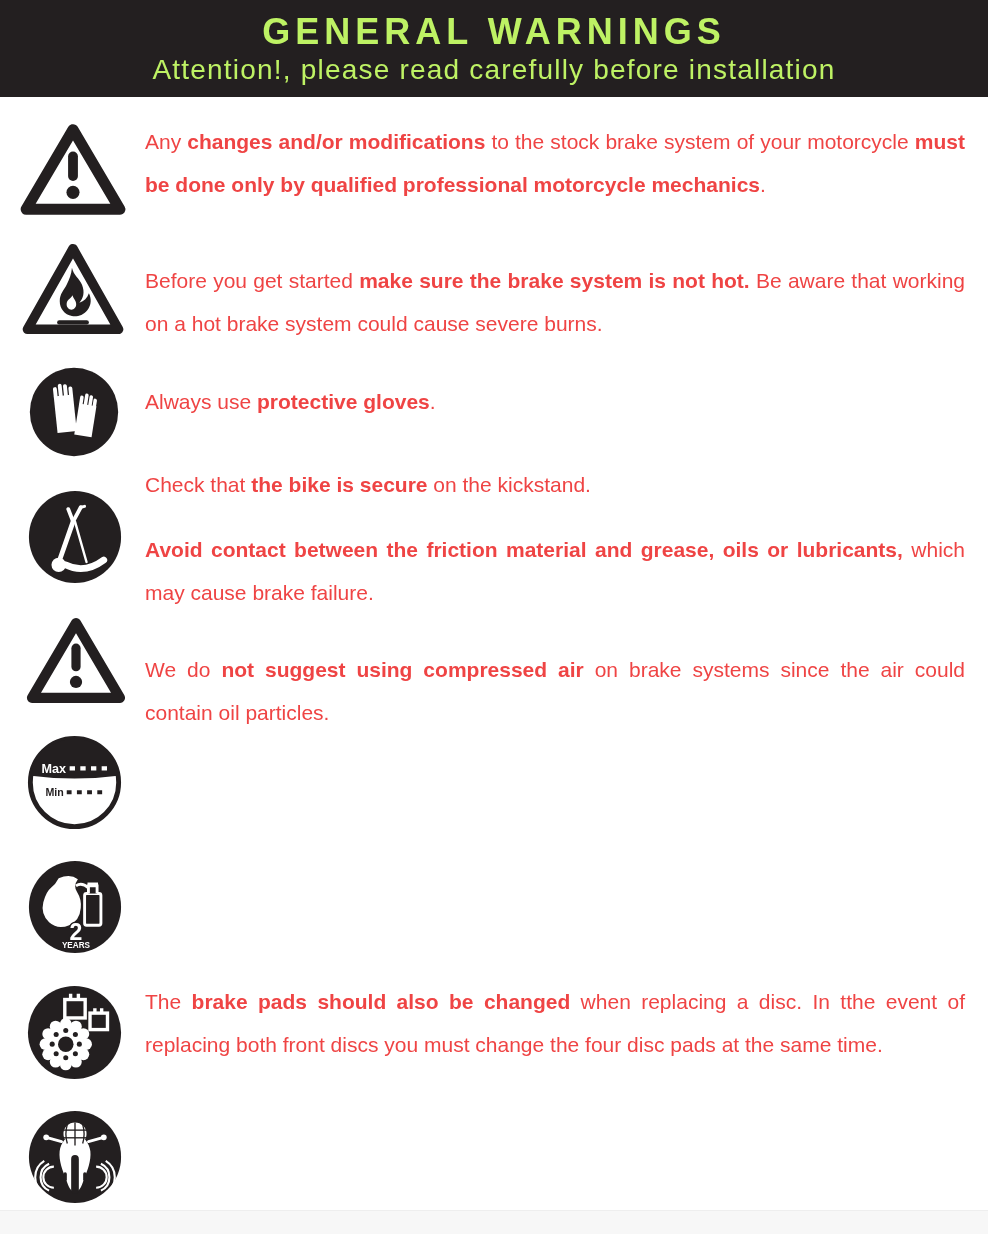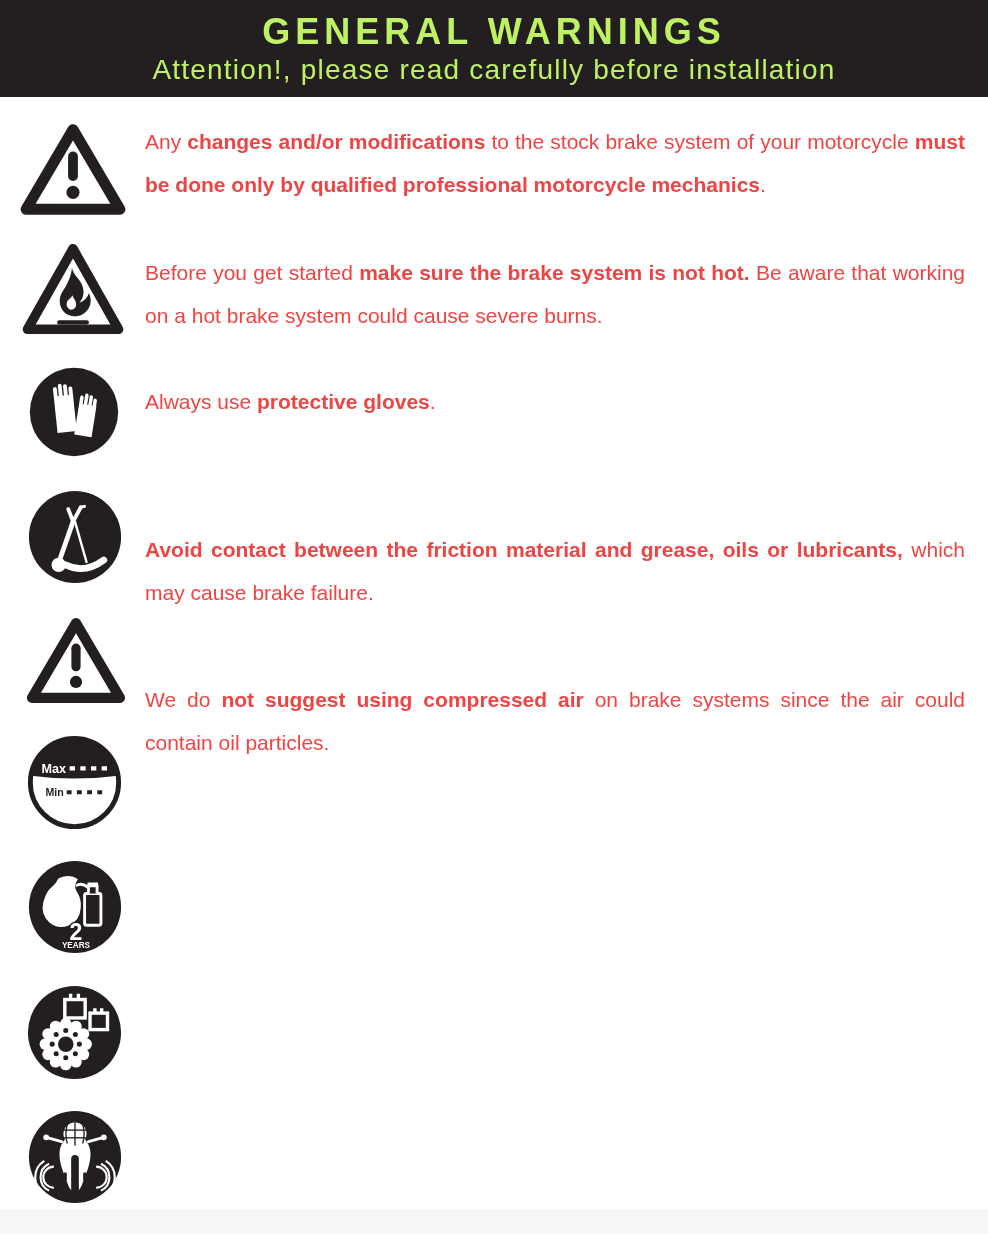--- a/index.html
+++ b/index.html
@@ -53,21 +53,21 @@
   <p class="para" style="top:120px"><span>Any </span><span class="b">changes and/or modifications</span><span> to the stock brake system of your motorcycle </span><span class="b">must be done only by qualified professional motorcycle mechanics</span><span>.</span></p>
 
   <div class="icon" style="left:20px; top:238px; width:106px; height:102px">
     <svg viewBox="0 0 100 92">
       <path d="M50 8 L93 84 L7 84 Z" fill="none" stroke="#231f20" stroke-width="9" stroke-linejoin="round"></path>
       <path d="M49 26 c1.5 7 7 10 9.5 16 c3 7.5 1 13 -2.5 17 c4.5 -1.5 7.5 -4.5 9 -9 c2.5 5 2.5 11 -1.5 16 c-4 5 -10 6.5 -14.5 5.5 c-7 -1.5 -11.5 -7 -11.5 -14 c0 -7 4 -10.5 6.5 -15.5 c2.5 -5 4.5 -9.5 5 -16 z" fill="#231f20"></path>
       <path d="M49.5 52 c1 3.5 3.5 5 3.5 8.5 c0 3 -2 5 -4.5 5 c-2.5 0 -4.5 -2 -4.5 -5 c0 -4.5 4 -5 5.5 -8.5 z" fill="#ffffff"></path>
       <path d="M37 77.5 h26" stroke="#231f20" stroke-width="4" stroke-linecap="round"></path>
     </svg>
   </div>
-  <p class="para" style="top:251px"><span>Before you get started </span><span class="b">make sure the brake system is not hot.</span><span> Be aware that working on a hot brake system could cause severe burns.</span></p>
+  <p class="para" style="top:259px"><span>Before you get started </span><span class="b">make sure the brake system is not hot.</span><span> Be aware that working on a hot brake system could cause severe burns.</span></p>
 
   <div class="icon" style="left:28px; top:366px; width:92px; height:92px">
     <svg viewBox="0 0 100 100">
       <circle cx="50" cy="50" r="48" fill="#231f20"></circle>
       <g fill="#ffffff" transform="rotate(-6 40 52)">
         <rect x="30" y="32" width="21" height="40"></rect>
         <rect x="30" y="22" width="4.2" height="12" rx="2"></rect>
         <rect x="35.6" y="19" width="4.2" height="15" rx="2"></rect>
         <rect x="41.2" y="20" width="4.2" height="14" rx="2"></rect>
         <rect x="46.8" y="23" width="4.2" height="11" rx="2"></rect>
@@ -90,31 +90,32 @@
         <path d="M48 34 L43 21" stroke-width="4"></path>
         <path d="M48 34 L56 19" stroke-width="4"></path>
         <path d="M56 19 l4 -1" stroke-width="3"></path>
         <path d="M48 34 L34 74" stroke-width="5"></path>
         <path d="M50 34 L62 76" stroke-width="2.5"></path>
         <path d="M40 79 q20 10 40 -5" stroke-width="7"></path>
       </g>
       <circle cx="33" cy="79" r="7.5" fill="#ffffff"></circle>
     </svg>
   </div>
+  <p class="para" style="top:463px"><span>Check that </span><span class="b">the bike is secure</span><span> on the kickstand.</span></p>
 
   <p class="para" style="top:528px"><span class="b">Avoid contact between the friction material and grease, oils or lubricants,</span><span> which may cause brake failure.</span></p>
 
   <div class="icon" style="left:24px; top:616px; width:104px; height:90px">
     <svg viewBox="0 0 100 88">
       <path d="M50 7 L93 80 L7 80 Z" fill="none" stroke="#231f20" stroke-width="10" stroke-linejoin="round"></path>
       <rect x="45.5" y="27" width="9" height="27" rx="4.5" fill="#231f20"></rect>
       <circle cx="50" cy="64.5" r="6" fill="#231f20"></circle>
     </svg>
   </div>
-  <p class="para" style="top:678px"><span>We do </span><span class="b">not suggest using compressed air</span><span> on brake systems since the air could contain oil particles.</span></p>
+  <p class="para" style="top:648px"><span>We do </span><span class="b">not suggest using compressed air</span><span> on brake systems since the air could contain oil particles.</span></p>
 
   <div class="icon" style="left:26px; top:734px; width:97px; height:97px">
     <svg viewBox="0 0 100 100">
       <circle cx="50" cy="50" r="45.5" fill="#ffffff" stroke="#231f20" stroke-width="5"></circle>
       <path d="M5.1 43 A45.5 45.5 0 0 1 94.9 43 Q50 49 5.1 43 Z" fill="#231f20"></path>
       <text x="16" y="40" font-size="13" font-weight="bold" fill="#ffffff" font-family="Liberation Sans, sans-serif">Max</text>
       <line x1="45" y1="35.5" x2="88" y2="35.5" stroke="#ffffff" stroke-width="4.5" stroke-dasharray="5.5 5.5"></line>
       <text x="20" y="64" font-size="11" font-weight="bold" fill="#231f20" font-family="Liberation Sans, sans-serif">Min</text>
       <line x1="42" y1="60" x2="82" y2="60" stroke="#231f20" stroke-width="4" stroke-dasharray="5 5.5"></line>
     </svg>
@@ -165,20 +166,21 @@
           <circle cx="50.9" cy="52.1" r="2.6"></circle>
       </g>
       <g fill="none" stroke="#ffffff" stroke-width="3.5">
         <rect x="40" y="16" width="21" height="19"></rect>
         <path d="M46 16 v-6 M54 16 v-6"></path>
         <rect x="66" y="30" width="18" height="17"></rect>
         <path d="M71 30 v-5 M78 30 v-5"></path>
       </g>
     </svg>
   </div>
+  <p class="para" style="top:980px"><span>The </span><span class="b">brake pads should also be changed</span><span> when replacing a disc. In tthe event of replacing both front discs you must change the four disc pads at the same time.</span></p>
 
   <div class="icon" style="left:27px; top:1109px; width:96px; height:96px">
     <svg viewBox="0 0 100 100">
       <circle cx="50" cy="50" r="48" fill="#231f20"></circle>
       <g stroke="#ffffff" stroke-width="2.2" fill="none">
         <path d="M28 60 A11 11 0 0 0 28 82"></path>
         <path d="M23 57 A15.5 15.5 0 0 0 23 85"></path>
         <path d="M18 54 A20 20 0 0 0 18 88"></path>
         <path d="M72 60 A11 11 0 0 1 72 82"></path>
         <path d="M77 57 A15.5 15.5 0 0 1 77 85"></path>

